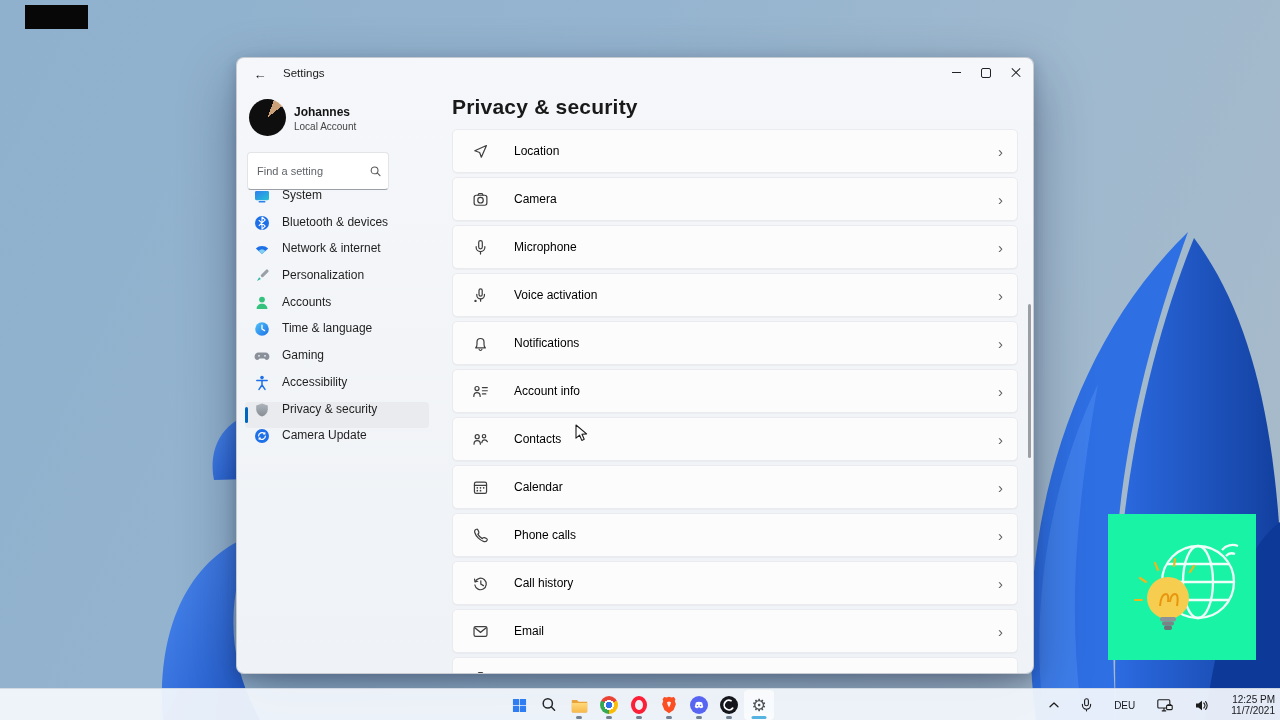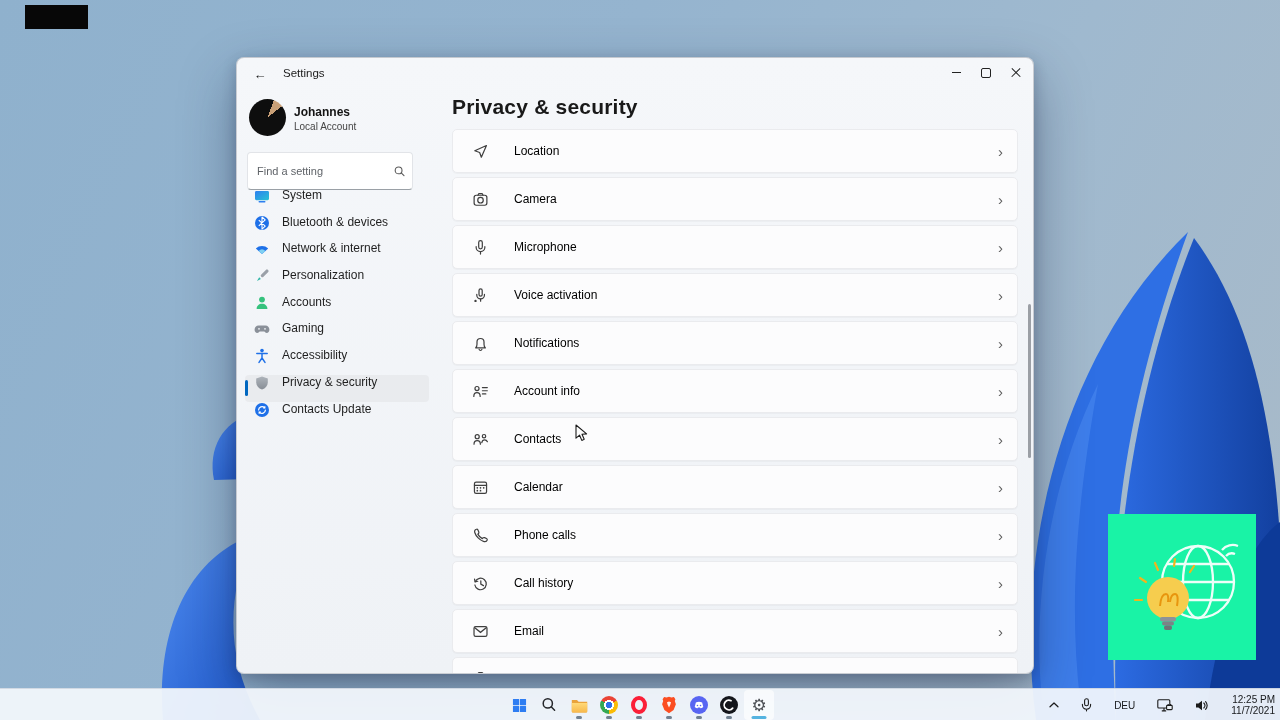--- a/index.html
+++ b/index.html
@@ -27,21 +27,21 @@
   .ic-max{width:8px;height:8px;border:1px solid #222;border-radius:2px;}
   .ic-close{position:relative;width:10px;height:10px;}
   .ic-close::before,.ic-close::after{content:"";position:absolute;left:-1px;top:4.5px;width:12px;height:1.2px;background:#222;}
   .ic-close::before{transform:rotate(45deg);} .ic-close::after{transform:rotate(-45deg);}
 
   
   .avatar{position:absolute;left:12px;top:41px;width:37px;height:37px;border-radius:50%;
     background:conic-gradient(from 0deg,#0e0e0e 0 20deg,#c9a077 20deg 52deg,#0e0e0e 52deg 360deg);}
   .uname{position:absolute;left:57px;top:47px;font-size:12px;font-weight:700;color:#141414;}
   .utype{position:absolute;left:57px;top:63px;font-size:10px;color:#454545;}
-  .searchbox{position:absolute;left:10px;top:94px;width:166px;height:23px;background:#fff;
+  .searchbox{position:absolute;left:10px;top:94px;width:142px;height:23px;background:#fff;
     border:1px solid #e2e4e8;border-bottom:1px solid #9aa0a6;border-radius:4px;
     display:flex;align-items:center;padding:18px 7px;box-sizing:border-box;}
   .searchbox input{border:none;outline:none;flex:1;min-width:0;font-size:11px;color:#333;background:transparent;font-family:inherit;}
   .searchbox input::placeholder{color:#5f6368;}
   .nav{position:absolute;left:8px;top:130px;width:184px;}
   .ni{position:relative;height:26.7px;display:flex;padding-left:9px;border-radius:4px;box-sizing:border-box;}
   .ni .nic{width:16px;height:16px;flex:0 0 16px;}
   .ni .nlabel{margin-left:12px;font-size:12px;color:#1f1f1f;white-space:nowrap;}
   .ni.selected{background:#e9ebee;}
   .acc{position:absolute;left:0;top:5.5px;width:3px;height:15.5px;border-radius:2px;background:#0067C0;}
@@ -187,20 +187,35 @@
             <svg viewBox="0 0 16 16" width="16" height="16">
               <circle cx="8" cy="4.6" r="2.9" fill="#35c27d"></circle>
               <path d="M2.6 14 c0-3.2 2.4-5.2 5.4-5.2 s5.4 2 5.4 5.2 Z" fill="#35c27d"></path>
             </svg>
           </span>
         <span class="nlabel">Accounts</span>
       </div>
       <div class="ni">
         <span class="nic">
             <svg viewBox="0 0 16 16" width="16" height="16">
+              <defs>
+                <linearGradient id="gtl" x1="0" y1="0" x2="1" y2="1">
+                  <stop offset="0" stop-color="#4fc3f7"></stop>
+                  <stop offset="1" stop-color="#1e70e8"></stop>
+                </linearGradient>
+              </defs>
+              <circle cx="8" cy="8" r="6.8" fill="url(#gtl)"></circle>
+              <path d="M8 4.2 V8 L10.6 9.6" stroke="#fff" stroke-width="1.3" fill="none" stroke-linecap="round"></path>
+            </svg>
+          </span>
+        <span class="nlabel">Time &amp; language</span>
+      </div>
+      <div class="ni">
+        <span class="nic">
+            <svg viewBox="0 0 16 16" width="16" height="16">
               <path d="M4.6 4.6 h6.8 c2.4 0 4 1.9 4 4.2 0 1.9 -1.2 3.1 -2.7 3.1 -1 0 -1.7 -0.6 -2.3 -1.4 H5.6 c-0.6 0.8 -1.3 1.4 -2.3 1.4 -1.5 0 -2.7 -1.2 -2.7 -3.1 0 -2.3 1.6 -4.2 4 -4.2 Z" fill="#8a9099"></path>
               <circle cx="5" cy="7.8" r="0.9" fill="#eef1f5"></circle>
               <circle cx="11" cy="7.8" r="0.9" fill="#eef1f5"></circle>
             </svg>
           </span>
         <span class="nlabel">Gaming</span>
       </div>
       <div class="ni">
         <span class="nic">
             <svg viewBox="0 0 16 16" width="16" height="16">
@@ -226,21 +241,21 @@
         <span class="nlabel">Privacy &amp; security</span>
       </div>
       <div class="ni">
         <span class="nic">
             <svg viewBox="0 0 16 16" width="16" height="16">
               <circle cx="8" cy="8" r="7" fill="#1e70e8"></circle>
               <path d="M4.6 8 a3.4 3.4 0 0 1 5.9 -2.3 M11.4 8 a3.4 3.4 0 0 1 -5.9 2.3" stroke="#fff" stroke-width="1.2" fill="none" stroke-linecap="round"></path>
               <path d="M10.8 4.2 v1.7 h-1.7 M5.2 11.8 v-1.7 h1.7" fill="none" stroke="#fff" stroke-width="1.2"></path>
             </svg>
           </span>
-        <span class="nlabel">Contacts Update</span>
+        <span class="nlabel">Camera Update</span>
       </div>
     </div>
 
     <div class="main-title">Privacy &amp; security</div>
 
     <div class="cards">
       <div class="card">
         <span class="cic">
             <svg viewBox="0 0 16 16" width="17" height="17" fill="none" stroke="#3f3f3f" stroke-width="1.15" stroke-linecap="round">
               <path d="M2.6 7.3 L13.6 2.4 L8.8 13.4 L7.2 8.9 Z" stroke-linejoin="round"></path>

